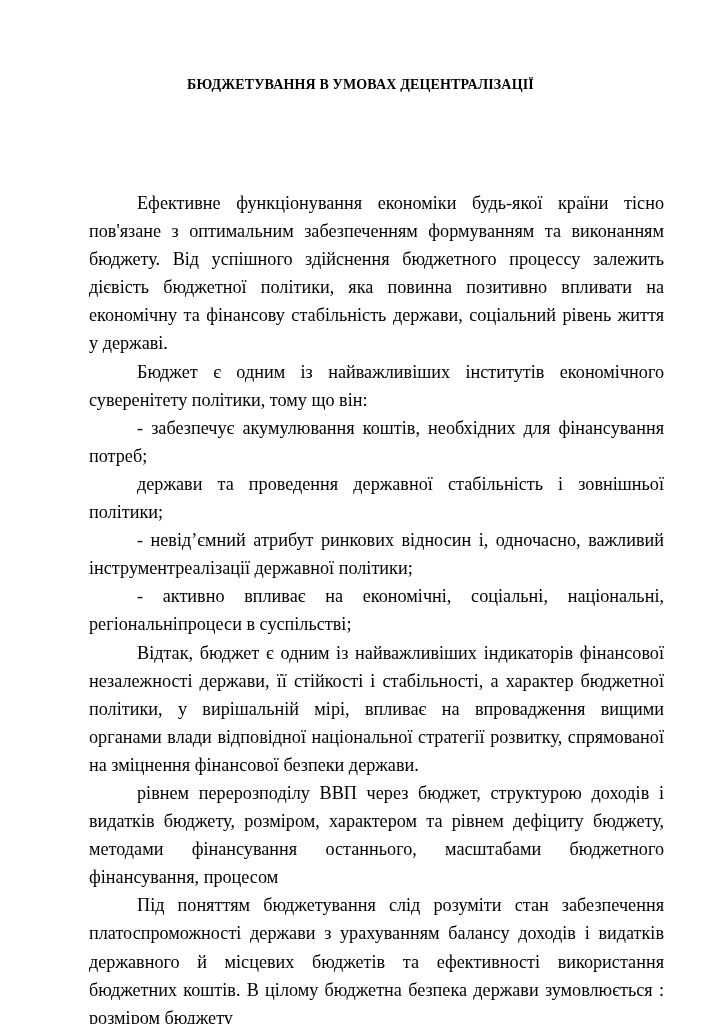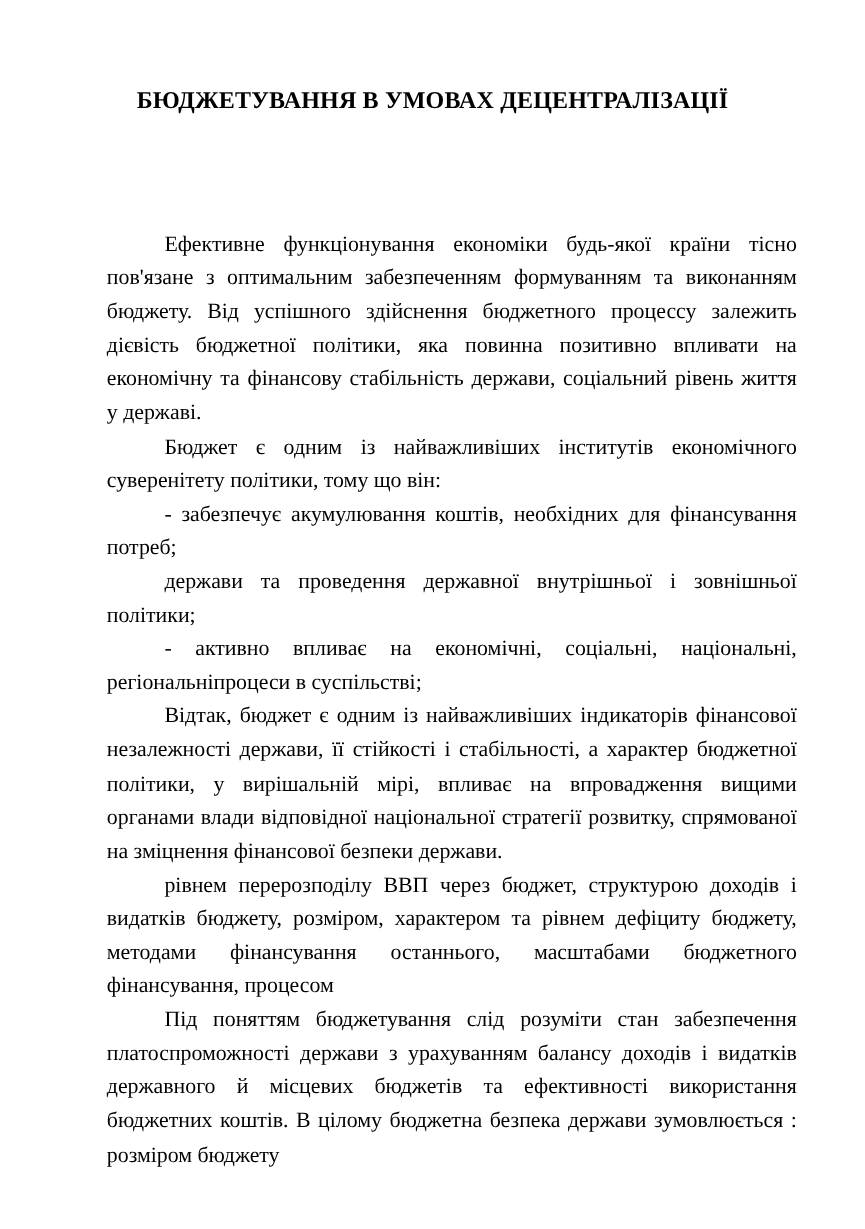--- a/index.html
+++ b/index.html
@@ -23,21 +23,21 @@
     background: #ffffff;
     box-sizing: border-box;
   }
   .doc-title {
     position: absolute;
     top: 72px;
     left: 73px;
     width: 575px;
     text-align: center;
     font-weight: bold;
-    font-size: 20px;
+    font-size: 14px;
     line-height: 25.5px;
     letter-spacing: 0.15px;
     margin: 0;
   }
   .doc-title .title-line {
     display: block;
   }
   .body-text {
     position: absolute;
     top: 173px;
@@ -63,20 +63,21 @@
 <div class="page">
 
   <h1 class="doc-title">
     <span class="title-line">БЮДЖЕТУВАННЯ В УМОВАХ ДЕЦЕНТРАЛІЗАЦІЇ</span>
   </h1>
 
   <div class="body-text">
     <p class="para">Ефективне функціонування економіки будь-якої країни тісно пов'язане з оптимальним забезпеченням формуванням та виконанням бюджету. Від успішного здійснення бюджетного процессу залежить дієвість бюджетної політики, яка повинна позитивно впливати на економічну та фінансову стабільність держави, соціальний рівень життя у державі.</p>
     <p class="para">Бюджет є одним із найважливіших інститутів економічного суверенітету політики, тому що він:</p>
     <p class="para">- забезпечує акумулювання коштів, необхідних для фінансування потреб;</p>
-    <p class="para">держави та проведення державної внутрішньої і зовнішньої політики;</p>
+    <p class="para">держави та проведення державної стабільність і зовнішньої політики;</p>
+    <p class="para">- невід’ємний атрибут ринкових відносин і, одночасно, важливий інструментреалізації державної політики;</p>
     <p class="para">- активно впливає на економічні, соціальні, національні, регіональніпроцеси в суспільстві;</p>
     <p class="para">Відтак, бюджет є одним із найважливіших індикаторів фінансової незалежності держави, її стійкості і стабільності, а характер бюджетної політики, у вирішальній мірі, впливає на впровадження вищими органами влади відповідної національної стратегії розвитку, спрямованої на зміцнення фінансової безпеки держави.</p>
     <p class="para">рівнем перерозподілу ВВП через бюджет, структурою доходів і видатків бюджету, розміром, характером та рівнем дефіциту бюджету, методами фінансування останнього, масштабами бюджетного фінансування, процесом</p>
     <p class="para">Під поняттям бюджетування слід розуміти стан забезпечення платоспроможності держави з урахуванням балансу доходів і видатків державного й місцевих бюджетів та ефективності використання бюджетних коштів. В цілому бюджетна безпека держави зумовлюється : розміром бюджету</p>
   </div>
 
 </div>
 
 </body></html>

